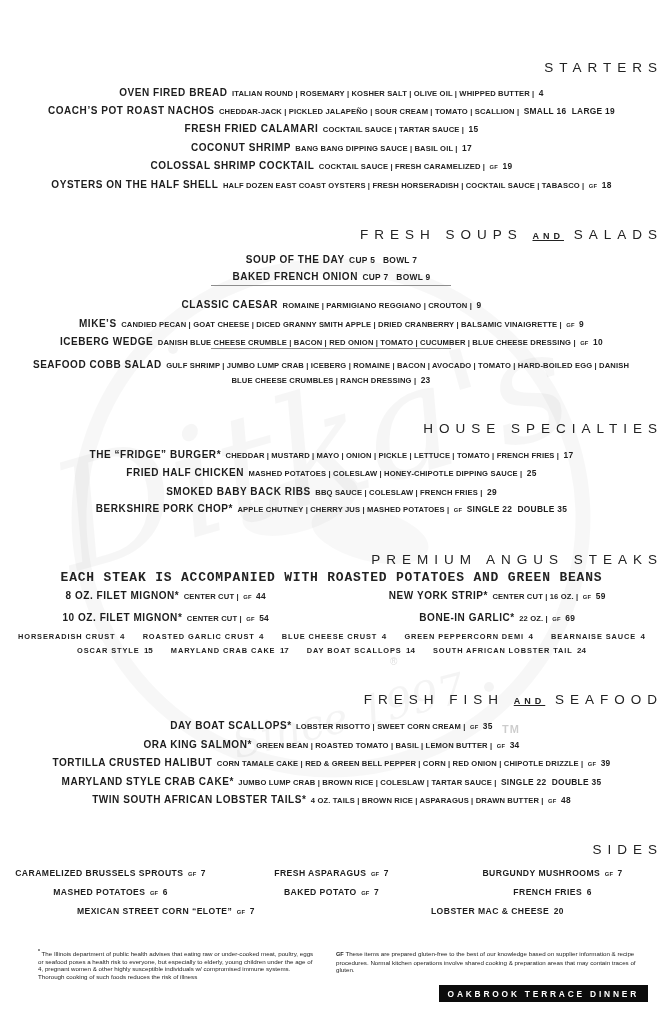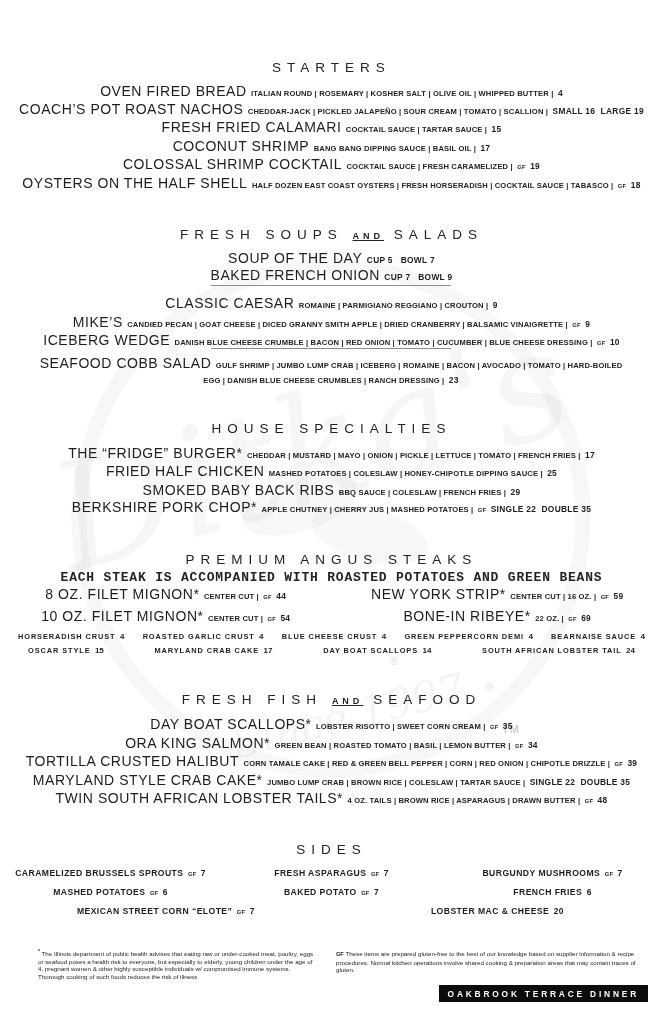--- a/index.html
+++ b/index.html
@@ -1,41 +1,41 @@
 <!DOCTYPE html>
 <html><head>
 <meta charset="utf-8">
 <style>
   html,body{margin:0;padding:0;background:#fff;}
   .page{position:relative;width:663px;height:1024px;background:#ffffff;overflow:hidden;
         font-family:"Liberation Sans", sans-serif;color:#1e1e1e;}
   .wm{position:absolute;left:0;top:0;z-index:0;pointer-events:none;}
   .content{position:absolute;inset:0;z-index:1;}
 
-  .sec-title{position:absolute;width:100%;text-align:center;font-size:13.5px;font-weight:400;
+  .sec-title{position:absolute;width:100%;text-align:right;font-size:13.5px;font-weight:400;
              letter-spacing:6px;color:#232323;white-space:pre;}
   .sec-title .and{font-size:9px;letter-spacing:4px;font-weight:700;text-decoration:underline;}
 
   .line{position:absolute;width:100%;text-align:center;white-space:nowrap;}
-  .nm{font-size:14px;font-weight:400;letter-spacing:0.55px;color:#1d1d1d;}
+  .nm{font-size:10px;font-weight:700;letter-spacing:0.55px;color:#1d1d1d;}
   .ds{font-size:7.6px;font-weight:700;letter-spacing:0.15px;color:#232323;margin-top:44px;}
   .gf{font-size:5.8px;font-weight:700;color:#232323;vertical-align:0.5px;letter-spacing:0.2px;}
   .pr{font-size:8.4px;font-weight:700;letter-spacing:0.3px;color:#1d1d1d;white-space:pre;}
 
   .divider{position:absolute;height:1px;background:#8d8d8d;width:240px;left:211px;}
 
   .subtitle{position:absolute;width:100%;text-align:center;font-size:13px;font-weight:700;
             letter-spacing:0.8px;color:#232323;font-family:Liberation Mono, monospace;}
 
   .two-col{position:absolute;width:100%;display:grid;grid-template-columns:50% 50%;}
   .two-col .cell{text-align:center;white-space:nowrap;}
 
   .addon-row{position:absolute;width:663px;display:flex;justify-content:space-between;box-sizing:border-box;}
   .addon-row.r1{padding:0 18px;}
-  .addon-row.r2{padding:0 28px;}
+  .addon-row.r2{padding:0 77px;}
   .ad-nm{font-size:7.4px;font-weight:700;letter-spacing:0.9px;color:#1f1f1f;}
   .ad-pr{font-size:8px;font-weight:700;color:#1f1f1f;}
 
   .sides-row{position:absolute;width:100%;display:grid;grid-template-columns:1fr 1fr 1fr;}
   .sides-row .cell{text-align:center;white-space:nowrap;}
   .sides-row.two{grid-template-columns:50% 50%;}
   .side-nm{font-size:8.6px;font-weight:700;letter-spacing:0.45px;color:#1d1d1d;text-align:center;}
 
   .cobb{position:absolute;left:31px;width:600px;text-align:center;line-height:11.8px;}
 
@@ -189,21 +189,21 @@
       </div>
     </div>
     <div class="two-col" style="top:607px">
       <div class="cell">
         <span class="nm">10 OZ. FILET MIGNON*</span>
         <span class="ds">CENTER CUT |</span>
         <span class="gf">GF</span>
         <span class="pr">54</span>
       </div>
       <div class="cell">
-        <span class="nm">BONE-IN RIBEYE*</span>
+        <span class="nm">BONE-IN GARLIC*</span>
         <span class="ds">22 OZ. |</span>
         <span class="gf">GF</span>
         <span class="pr">69</span>
       </div>
     </div>
 
     <div class="addon-row r1" style="top:625px">
       <div class="cell"><span class="ad-nm">HORSERADISH CRUST</span> <span class="ad-pr">4</span></div>
       <div class="cell"><span class="ad-nm">ROASTED GARLIC CRUST</span> <span class="ad-pr">4</span></div>
       <div class="cell"><span class="ad-nm">BLUE CHEESE CRUST</span> <span class="ad-pr">4</span></div>

